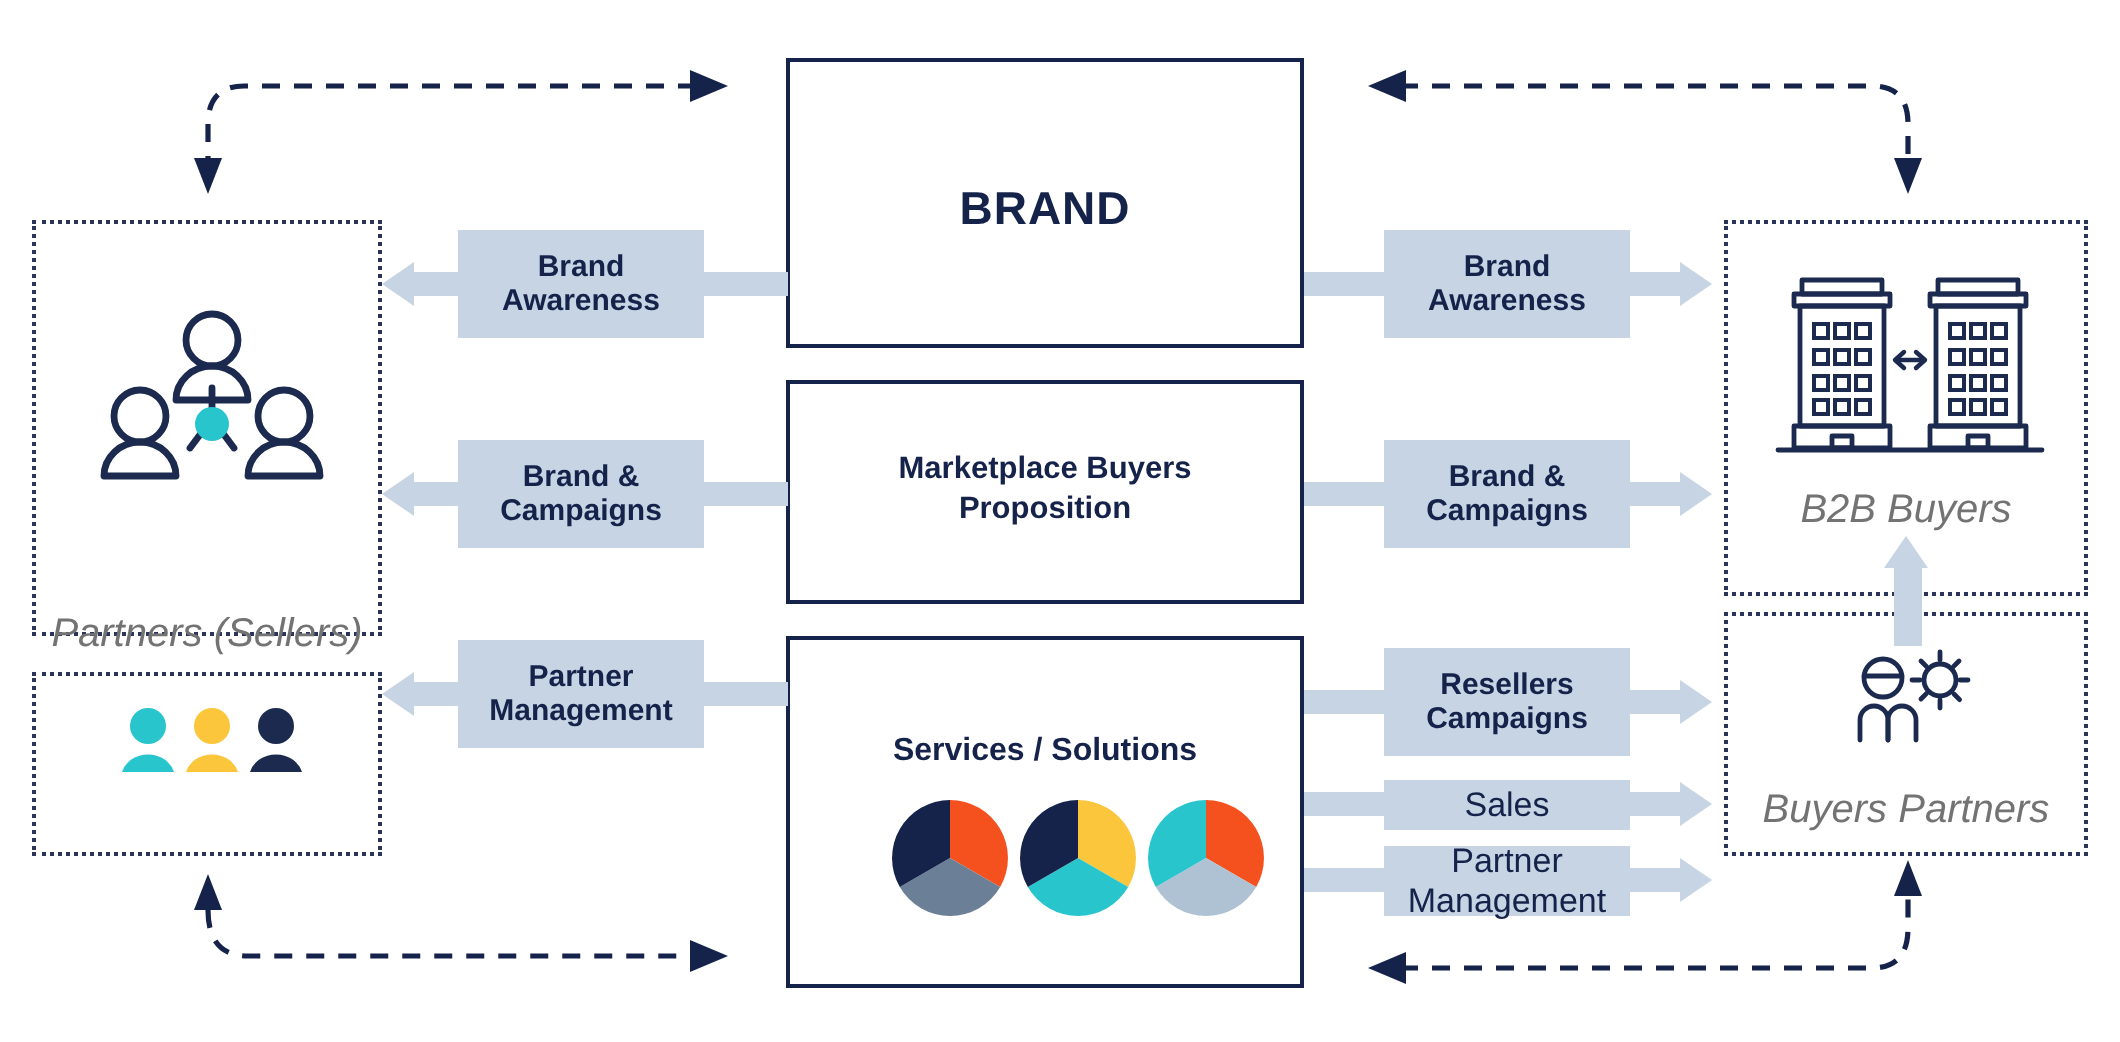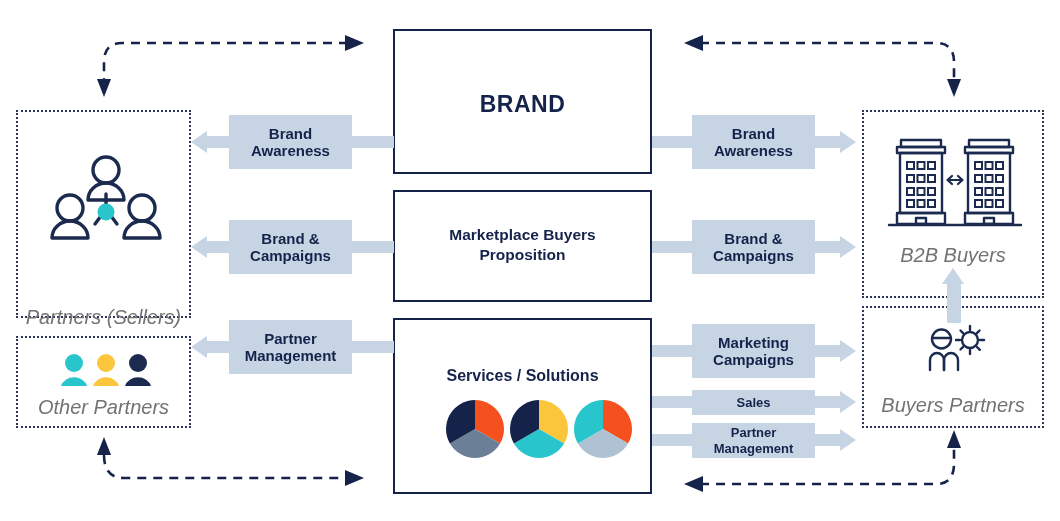--- a/index.html
+++ b/index.html
@@ -13,21 +13,21 @@
   .solid-box{border:2px solid #15234b;background:#ffffff;}
 
   .zone-label{position:absolute;left:0;width:100%;text-align:center;
               font-size:20px;color:#737373;line-height:1.18;font-style:italic;}
 
   
   .ribbon{position:absolute;background:#c6d4e4;display:flex;
           align-items:center;justify-content:center;text-align:center;
           color:#15234b;box-sizing:border-box;}
   .ribbon.bold{font-weight:bold;font-size:15px;line-height:1.16;}
-  .ribbon.thin{font-weight:bold;font-size:13px;line-height:1.16;}
+  .ribbon.thin{font-weight:normal;font-size:17px;line-height:1.16;}
 
   
   .bar{position:absolute;background:#c6d4e4;}
   .tri{position:absolute;width:0;height:0;}
   .tri-l{border-top:11px solid transparent;border-bottom:11px solid transparent;
          border-right:16px solid #c6d4e4;}
   .tri-r{border-top:11px solid transparent;border-bottom:11px solid transparent;
          border-left:16px solid #c6d4e4;}
   .tri-u{border-left:11px solid transparent;border-right:11px solid transparent;
          border-bottom:16px solid #c6d4e4;}
@@ -88,21 +88,20 @@
         <g>
           <circle cx="16" cy="11" r="9" fill="#29c5cd"></circle>
           <path d="M3 34 a13.5 12 0 0 1 26 0 z" fill="#29c5cd"></path>
           <circle cx="48" cy="11" r="9" fill="#fbc53c"></circle>
           <path d="M35 34 a13.5 12 0 0 1 26 0 z" fill="#fbc53c"></path>
           <circle cx="80" cy="11" r="9" fill="#1b2a4e"></circle>
           <path d="M67 34 a13.5 12 0 0 1 26 0 z" fill="#1b2a4e"></path>
         </g>
       </svg>
     </div>
-    <div class="zone-label" style="top:58px;">Other Partners</div>
   </div>
 
   <div class="abs dotted-zone" style="left:862px;top:110px;width:182px;height:188px;">
     <div class="abs" style="left:21px;top:20px;width:140px;height:106px;">
       <svg viewBox="0 0 140 106" width="140" height="106">
         <g fill="none" stroke="#1b2a4e" stroke-width="2.4" stroke-linejoin="round" stroke-linecap="round">
           <rect x="16" y="8" width="40" height="7"></rect>
           <rect x="12" y="15" width="48" height="6"></rect>
           <rect x="15" y="21" width="42" height="60"></rect>
           <rect x="12" y="81" width="48" height="11"></rect>
@@ -254,21 +253,21 @@
       <span>Brand &amp;</span><br>
       <span>Campaigns</span>
     </div>
   </div>
   <div class="bar" style="left:815px;top:241px;width:25px;height:12px;"></div>
   <div class="tri tri-r" style="left:840px;top:236px;"></div>
 
   <div class="bar" style="left:652px;top:345px;width:40px;height:12px;"></div>
   <div class="ribbon bold" style="left:692px;top:324px;width:123px;height:54px;">
     <div>
-      <span>Marketing</span><br>
+      <span>Resellers</span><br>
       <span>Campaigns</span>
     </div>
   </div>
   <div class="bar" style="left:815px;top:345px;width:25px;height:12px;"></div>
   <div class="tri tri-r" style="left:840px;top:340px;"></div>
 
   <div class="bar" style="left:652px;top:396px;width:40px;height:12px;"></div>
   <div class="ribbon thin" style="left:692px;top:390px;width:123px;height:25px;">
     <div>
       <span>Sales</span>

